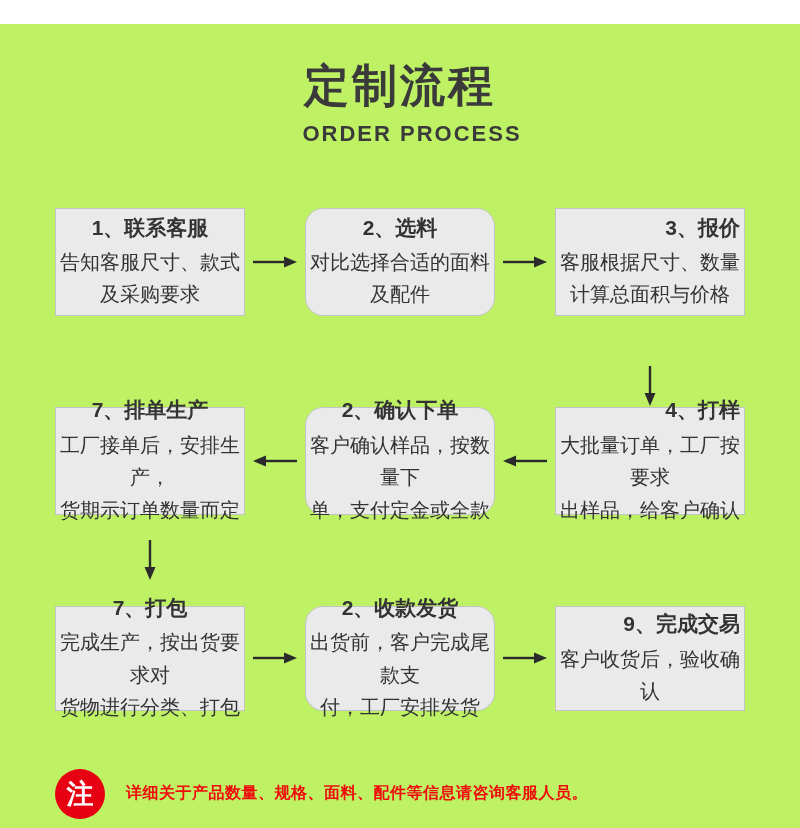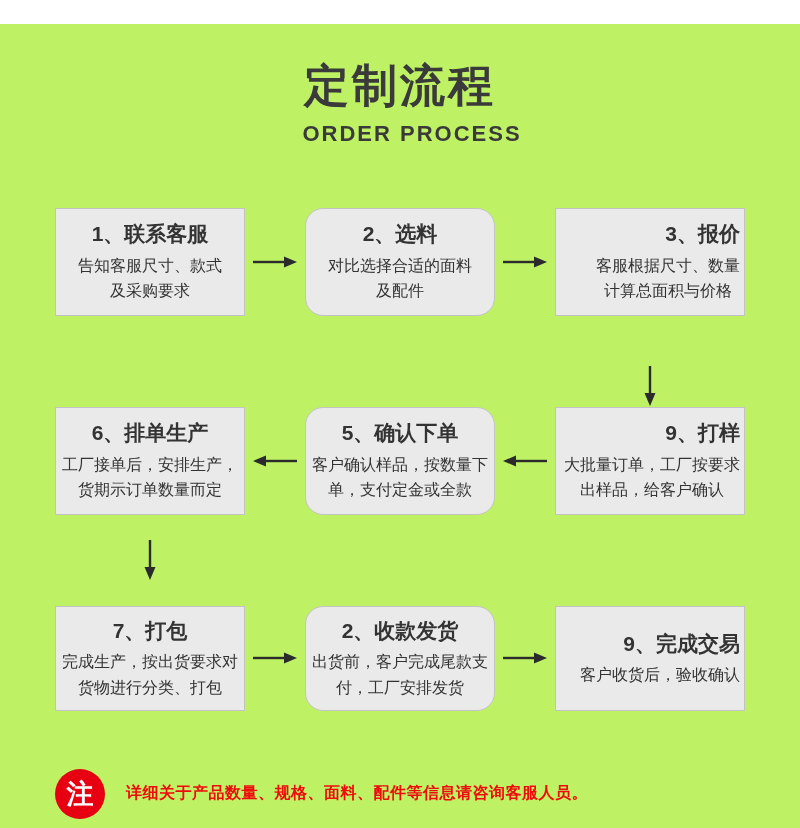--- a/index.html
+++ b/index.html
@@ -50,21 +50,21 @@
     padding: 4px 4px;
   }
   .box-title {
     font-size: 21px;
     font-weight: bold;
     color: #333333;
     line-height: 1.4;
     margin-bottom: 4px;
   }
   .box-desc {
-    font-size: 16px;
+    font-size: 20px;
     color: #333333;
     line-height: 1.62;
     white-space: pre-line;
   }
   .acell {
     display: flex;
     justify-content: center;
     align-items: center;
   }
   .c1 { grid-column: 1; } .a12 { grid-column: 2; }
@@ -143,43 +143,43 @@
     </div>
 
     <div class="acell v1 c3">
       <svg width="14" height="42" viewBox="0 0 14 42">
           <line x1="7" y1="1" x2="7" y2="29" stroke="#2b2b2b" stroke-width="2.4"></line>
           <polygon points="1.5,28 12.5,28 7,41" fill="#2b2b2b"></polygon>
         </svg>
     </div>
 
     <div class="box r2 c1">
-      <div class="box-title">6、排单生产</div>
+      <div class="box-title">7、排单生产</div>
       <div class="box-desc">工厂接单后，安排生产，
 货期示订单数量而定</div>
     </div>
     <div class="acell r2 a12">
       <svg width="46" height="14" viewBox="0 0 46 14">
           <line x1="45" y1="7" x2="13" y2="7" stroke="#2b2b2b" stroke-width="2.4"></line>
           <polygon points="14,1.5 14,12.5 1,7" fill="#2b2b2b"></polygon>
         </svg>
     </div>
     <div class="box r2 c2">
-      <div class="box-title">5、确认下单</div>
+      <div class="box-title">2、确认下单</div>
       <div class="box-desc">客户确认样品，按数量下
 单，支付定金或全款</div>
     </div>
     <div class="acell r2 a23">
       <svg width="46" height="14" viewBox="0 0 46 14">
           <line x1="45" y1="7" x2="13" y2="7" stroke="#2b2b2b" stroke-width="2.4"></line>
           <polygon points="14,1.5 14,12.5 1,7" fill="#2b2b2b"></polygon>
         </svg>
     </div>
     <div class="box r2 c3">
-      <div class="box-title">9、打样</div>
+      <div class="box-title">4、打样</div>
       <div class="box-desc">大批量订单，工厂按要求
 出样品，给客户确认</div>
     </div>
 
     <div class="acell v2 c1">
       <svg width="14" height="42" viewBox="0 0 14 42">
           <line x1="7" y1="1" x2="7" y2="29" stroke="#2b2b2b" stroke-width="2.4"></line>
           <polygon points="1.5,28 12.5,28 7,41" fill="#2b2b2b"></polygon>
         </svg>
     </div>

